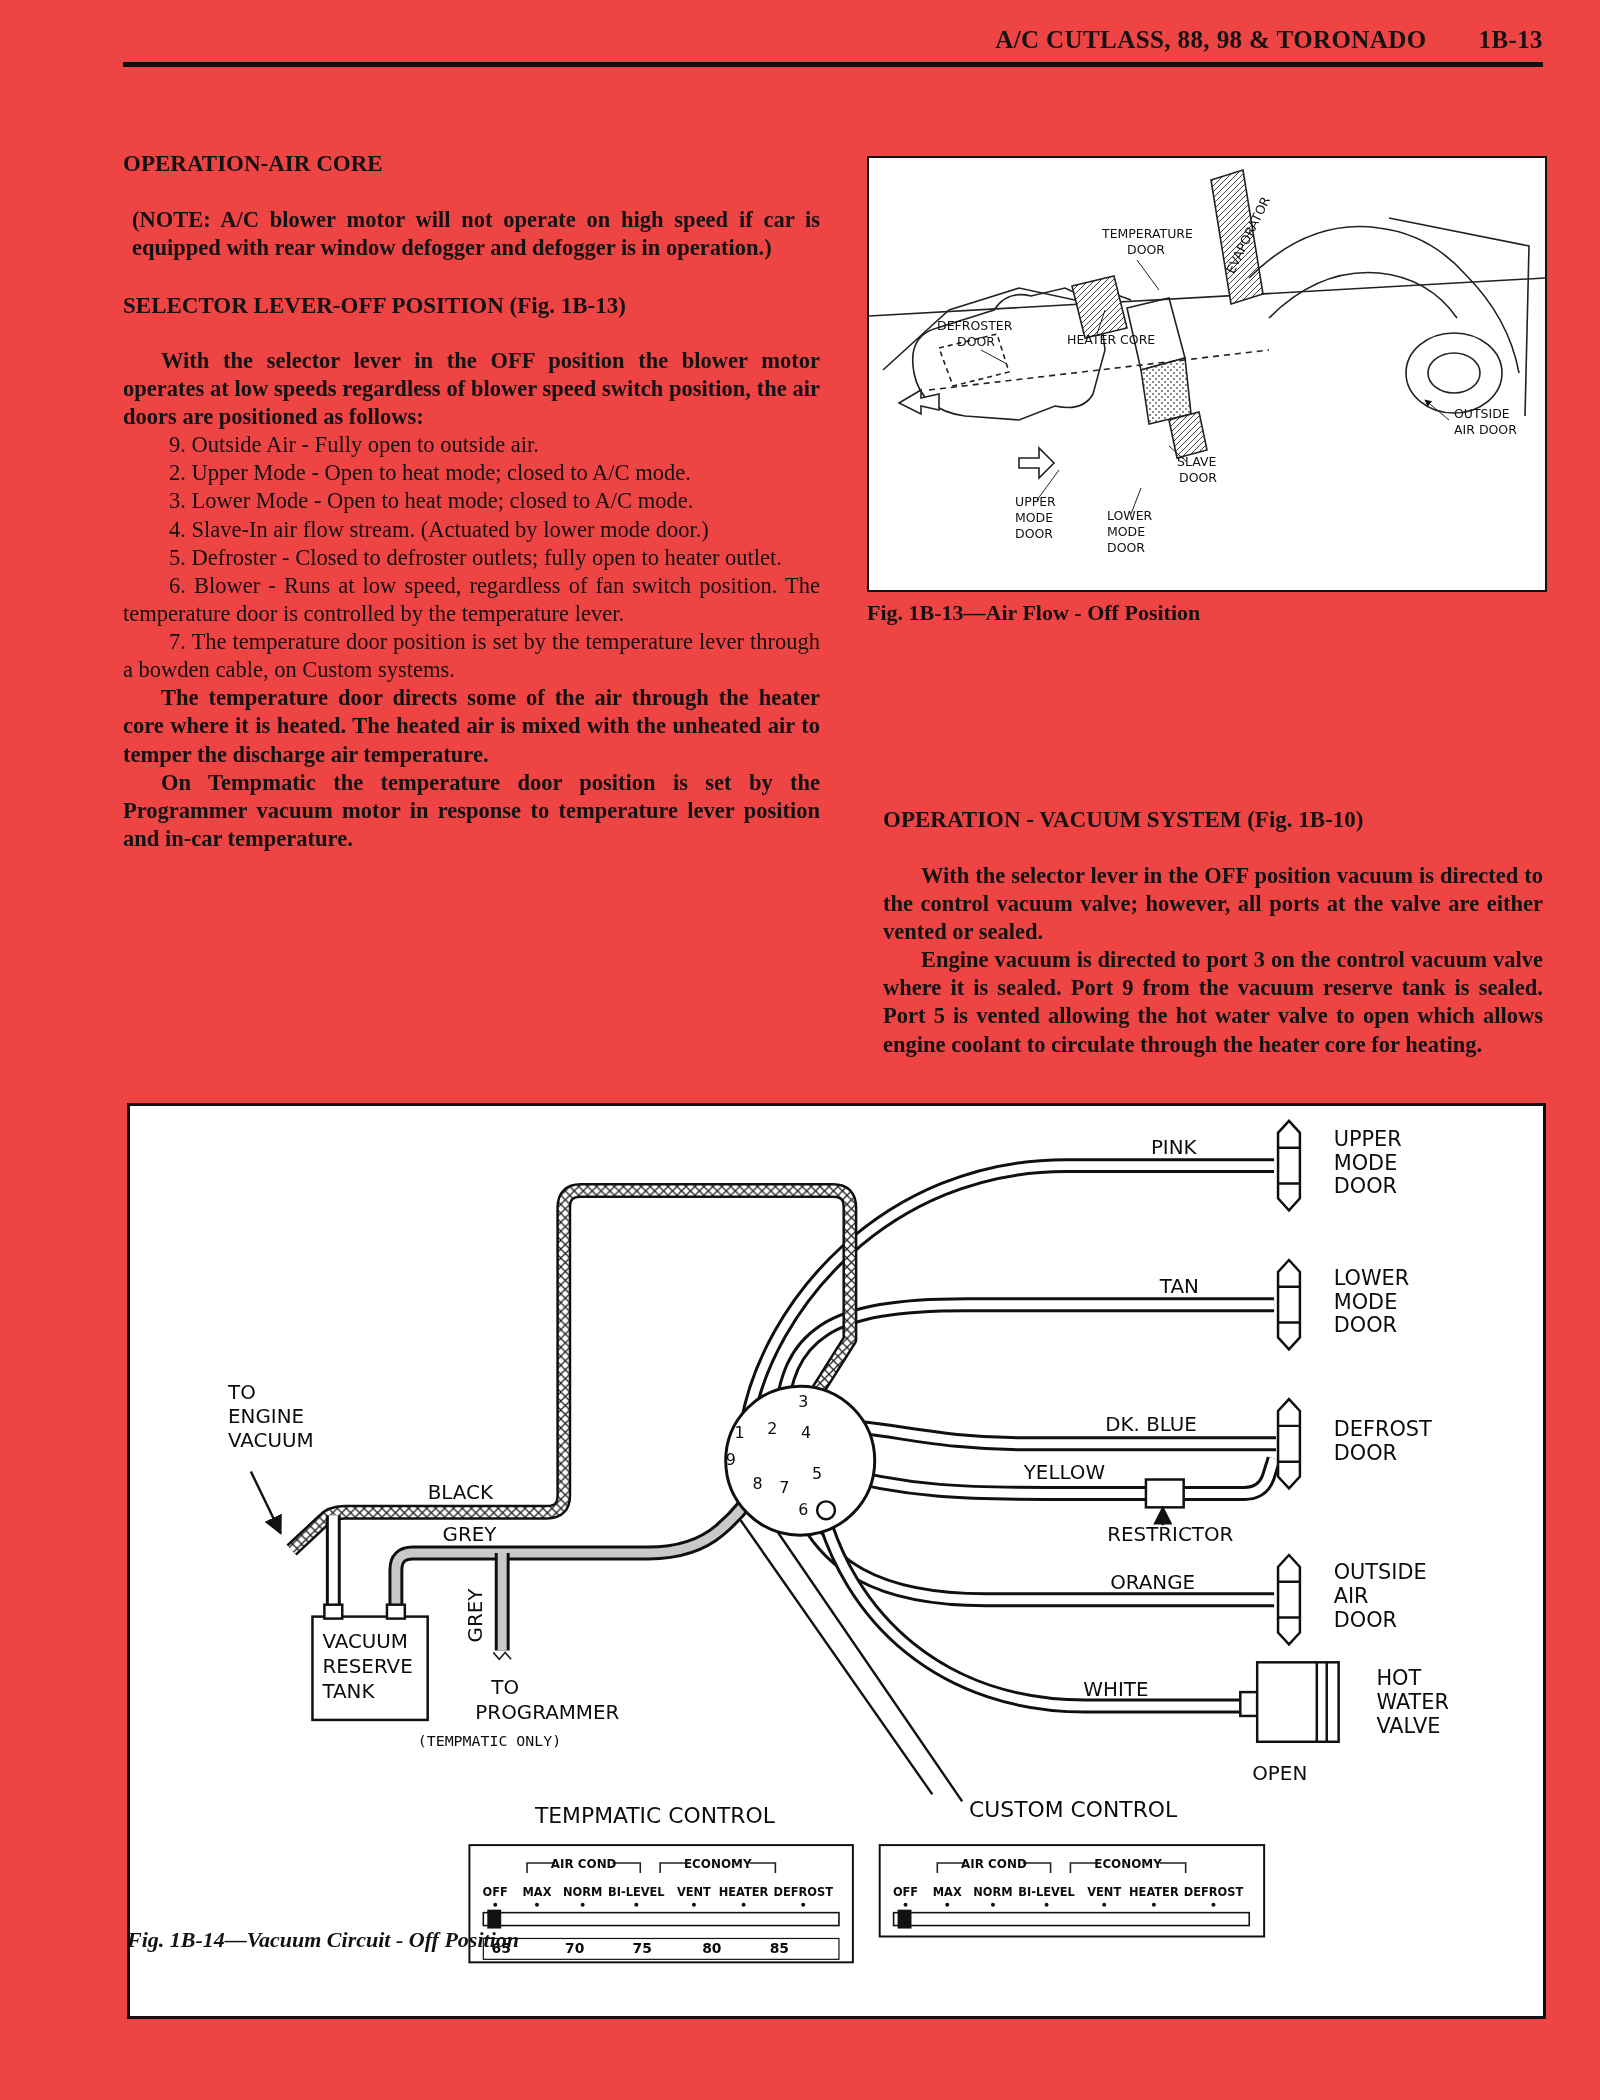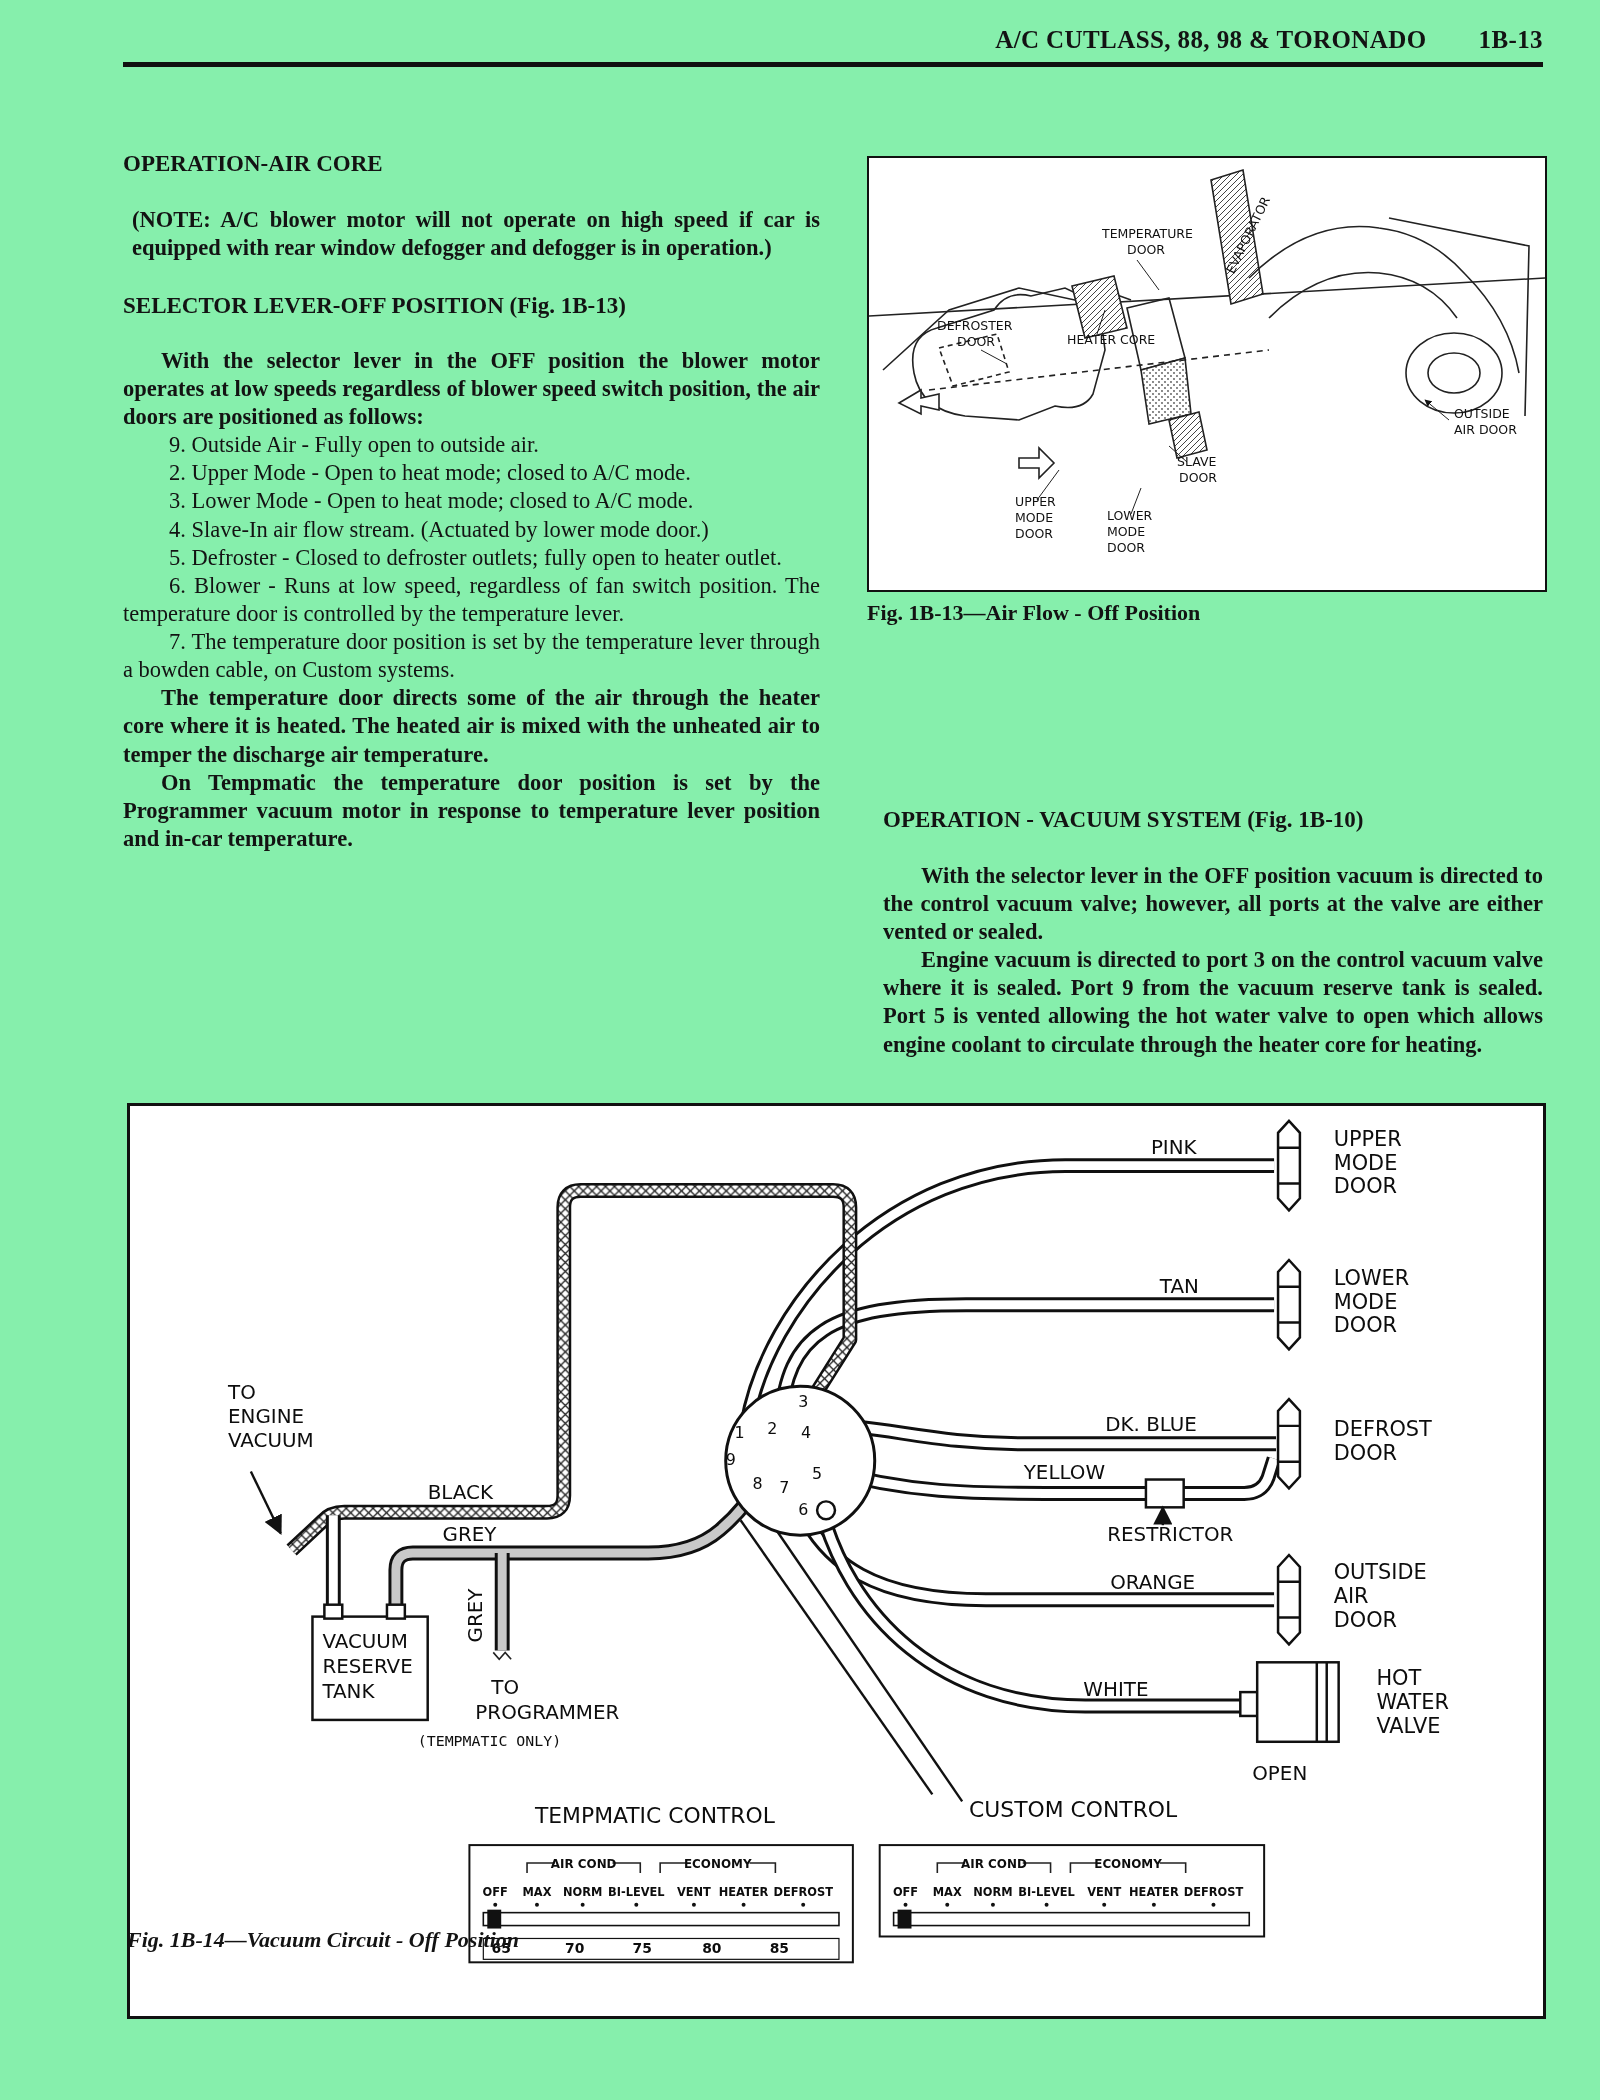--- a/index.html
+++ b/index.html
@@ -1,16 +1,16 @@
 <!DOCTYPE html>
 <html><head>
 <meta charset="utf-8">
 <style>
   html,body{margin:0;padding:0;background:#e8e8e4;}
-  .page{position:relative;width:1600px;height:2100px;background:#86efac;color:#131313;
+  .page{position:relative;width:1600px;height:2100px;background:#ef4444;color:#131313;
         font-family:"Liberation Serif", serif;overflow:hidden;}
   .hdr{position:absolute;top:26px;left:123px;right:57px;text-align:right;
        font-weight:bold;font-size:25px;letter-spacing:.4px;}
   .hdr .pgnum{margin-left:52px;}
   .rule{position:absolute;left:123px;right:57px;top:62px;height:5px;background:#101010;}
   .col{position:absolute;font-size:22.5px;line-height:1.25;text-align:justify;}
   .col.left{left:123px;top:150px;width:697px;}
   .col.right{left:883px;top:806px;width:660px;}
   h3{font-size:23px;margin:0 0 27px 0;font-weight:bold;text-align:left;}
   h3.second{margin:30px 0 26px 0;}

